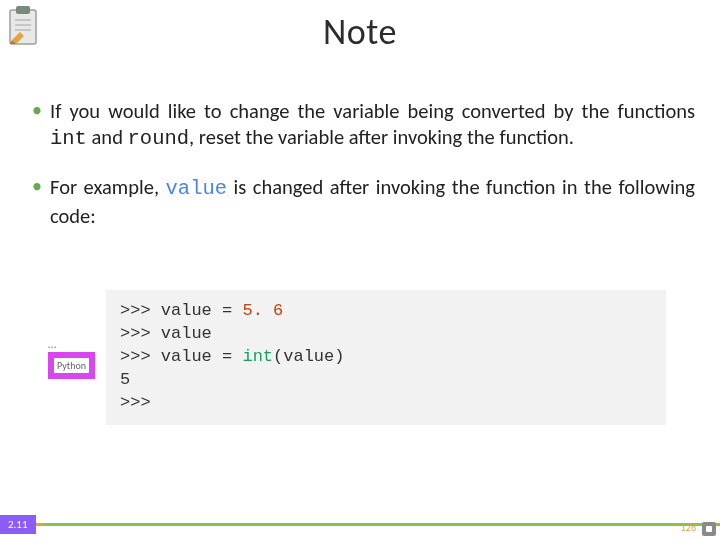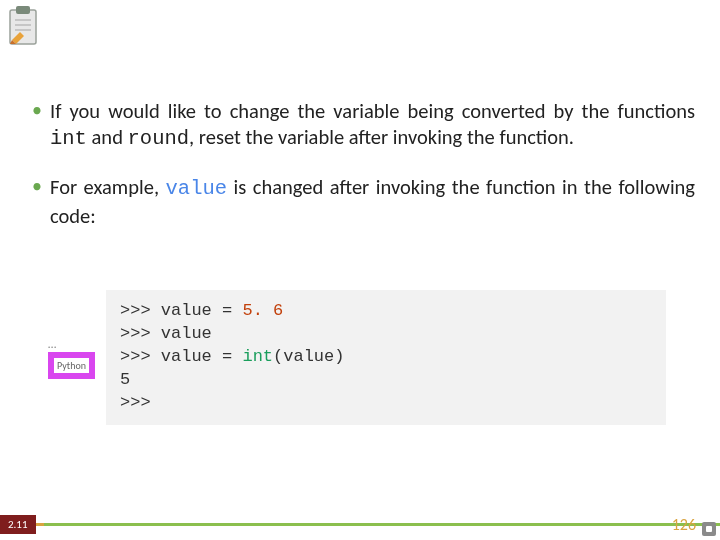--- a/index.html
+++ b/index.html
@@ -26,42 +26,43 @@
   .py-badge .lbl { font-size: 10px; color: #666; border: 6px solid #d946ef; padding: 1px 3px; display: inline-block; background: #fff; }
 
   
   .code { position: absolute; left: 106px; top: 290px; width: 560px; background: #f2f2f2; padding: 10px 14px 10px 14px; font-family: "Courier New", monospace; font-size: 17px; line-height: 1.35; color: #333; }
   .code .prompt { color: #333; }
   .code .num { color: #c2410c; }
   .code .func { color: #1a9e5c; }
 
   
   .footer-bar { position: absolute; left: 0; bottom: 14px; width: 720px; height: 3px; background: linear-gradient(to right, #d9a441 0, #d9a441 44px, #8bbf4e 44px, #8bbf4e 100%); }
-  .section-tag { position: absolute; left: 0; bottom: 6px; background: #7f1d1d; color: #fff; font-size: 11px; padding: 3px 8px; }
-  .page-num { position: absolute; right: 24px; bottom: 6px; color: #d9a441; font-size: 16px; margin-left: 16px; }
+  .section-tag { position: absolute; left: 0; bottom: 6px; background: #8b5cf6; color: #fff; font-size: 11px; padding: 3px 8px; }
+  .page-num { position: absolute; right: 24px; bottom: 6px; color: #d9a441; font-size: 10px; margin-left: 16px; }
   .corner-ico { position: absolute; right: 4px; bottom: 4px; width: 14px; height: 14px; background: #8a8a8a; border-radius: 2px; display: flex; align-items: center; justify-content: center; }
   .corner-ico span { display: block; width: 6px; height: 6px; background: #fff; border-radius: 1px; }
 </style>
 </head>
 <body>
 
 <div class="slide">
 
   <div class="clip-icon">
     <svg viewBox="0 0 34 44">
       <rect x="4" y="6" width="26" height="34" rx="2" fill="#e8e8e8" stroke="#9aa19a" stroke-width="1.5"></rect>
       <rect x="10" y="2" width="14" height="8" rx="2" fill="#7a8a7a"></rect>
       <line x1="9" y1="16" x2="25" y2="16" stroke="#b0b0b0" stroke-width="1.2"></line>
       <line x1="9" y1="21" x2="25" y2="21" stroke="#b0b0b0" stroke-width="1.2"></line>
       <line x1="9" y1="26" x2="25" y2="26" stroke="#b0b0b0" stroke-width="1.2"></line>
       <polygon points="6,36 14,28 18,32 10,40" fill="#e8a23a"></polygon>
       <polygon points="4,40 6,36 10,40" fill="#c86f2a"></polygon>
     </svg>
   </div>
 
+  <div class="title">Note</div>
 
   <div class="bullets">
     <div class="bullet">
       <span>If you would like to change the variable being converted by the functions </span><span class="mono">int</span><span> and </span><span class="mono">round</span><span>, reset the variable after invoking the function.</span>
     </div>
     <div class="bullet">
       <span>For example, </span><span class="kw-value">value</span><span> is changed after invoking the function in the following code:</span>
     </div>
   </div>
 

